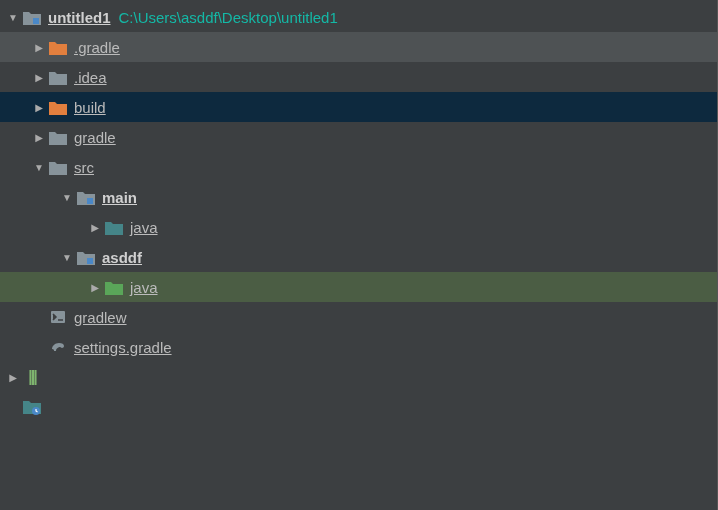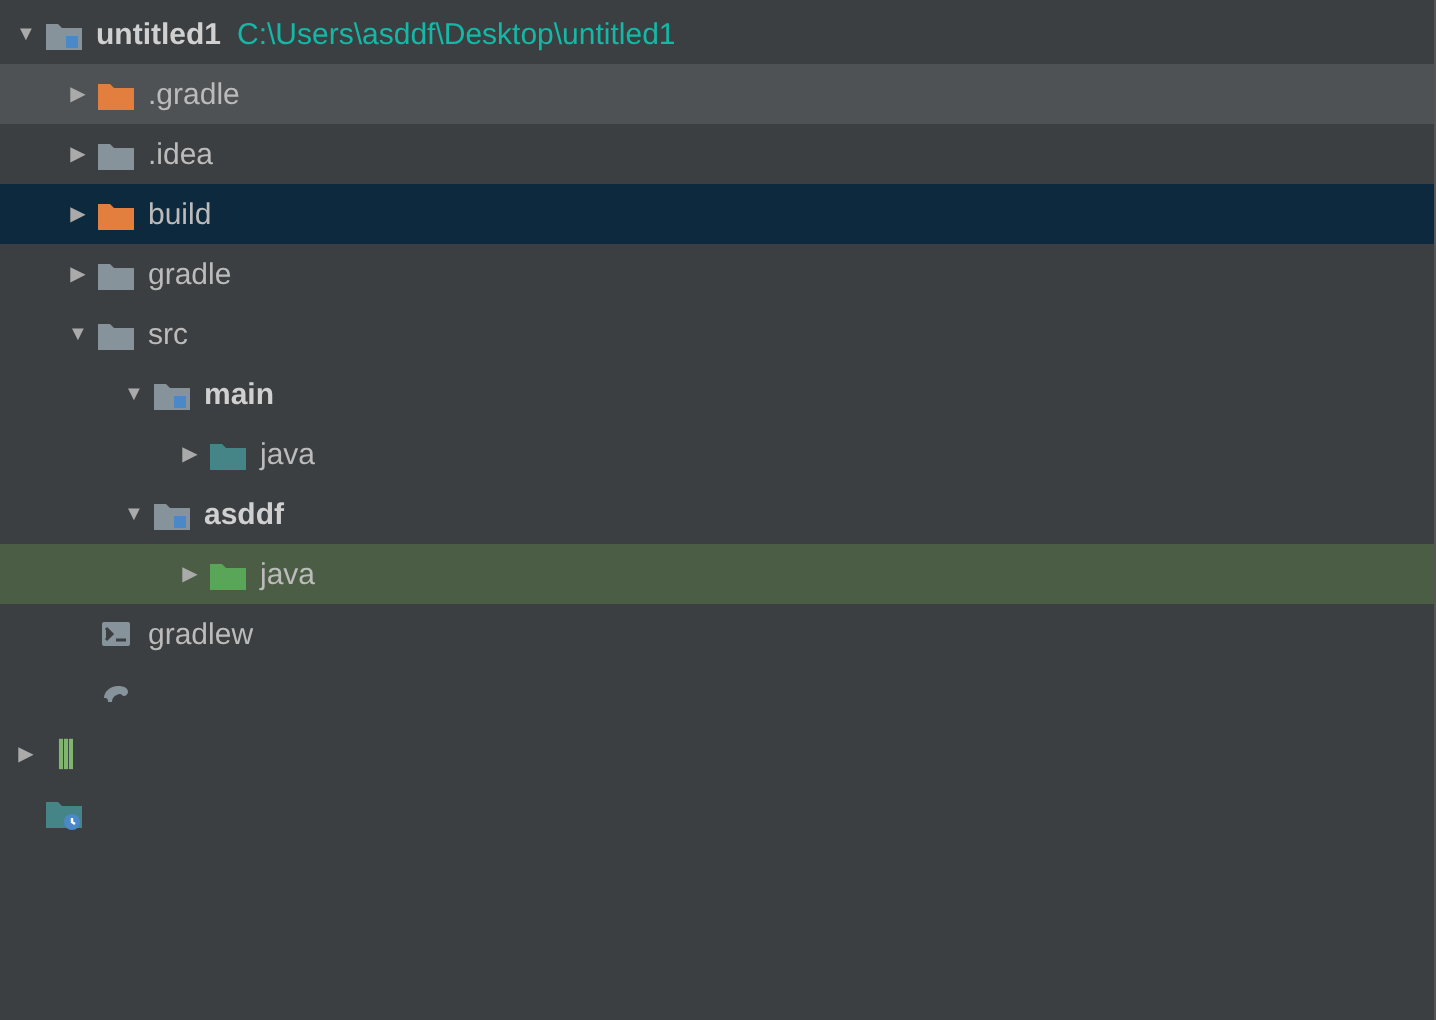--- a/index.html
+++ b/index.html
@@ -36,21 +36,21 @@
     .arrow.none { visibility: hidden; }
     .icon {
       width: 20px;
       height: 20px;
       margin-right: 6px;
       display: inline-flex;
       align-items: center;
       justify-content: center;
       flex-shrink: 0;
     }
-    .label { color: #bbbbbb; }
+    .label { color: #bbbbbb; text-decoration: underline; }
     .label.bold { font-weight: 600; color: #d0d0d0; }
     .path { color: #14b8a6; margin-left: 8px; }
     
     .folder-icon svg { width: 18px; height: 15px; }
     .folder-gray { fill: #87939a; }
     .folder-orange { fill: #e27f3e; }
     .folder-green { fill: #5aa659; }
     .folder-teal { fill: #458588; }
     .module-dot { fill: #4a88c7; }
     .file-icon svg { width: 16px; height: 16px; }
@@ -195,20 +195,21 @@
 
 
   <div class="row">
     <span class="indent" style="width:30px"></span>
     <span class="arrow none">▶</span>
     <span class="icon file-icon">
       <svg viewBox="0 0 16 16">
           <path class="elephant" d="M2 10c0-3 3-6 7-6 3 0 5 1 5 3 0 1-1 2-2 2-1 0-1-1-2-1s-4 1-4 4H4c0-1 0-2-2-2z"></path>
         </svg>
     </span>
+    <span class="label">settings.gradle</span>
   </div>
 
   <div class="row">
     <span class="indent" style="width:4px"></span>
     <span class="arrow">▶</span>
     <span class="icon">
       <span class="lib-icon">|||</span>
     </span>
   </div>
 

